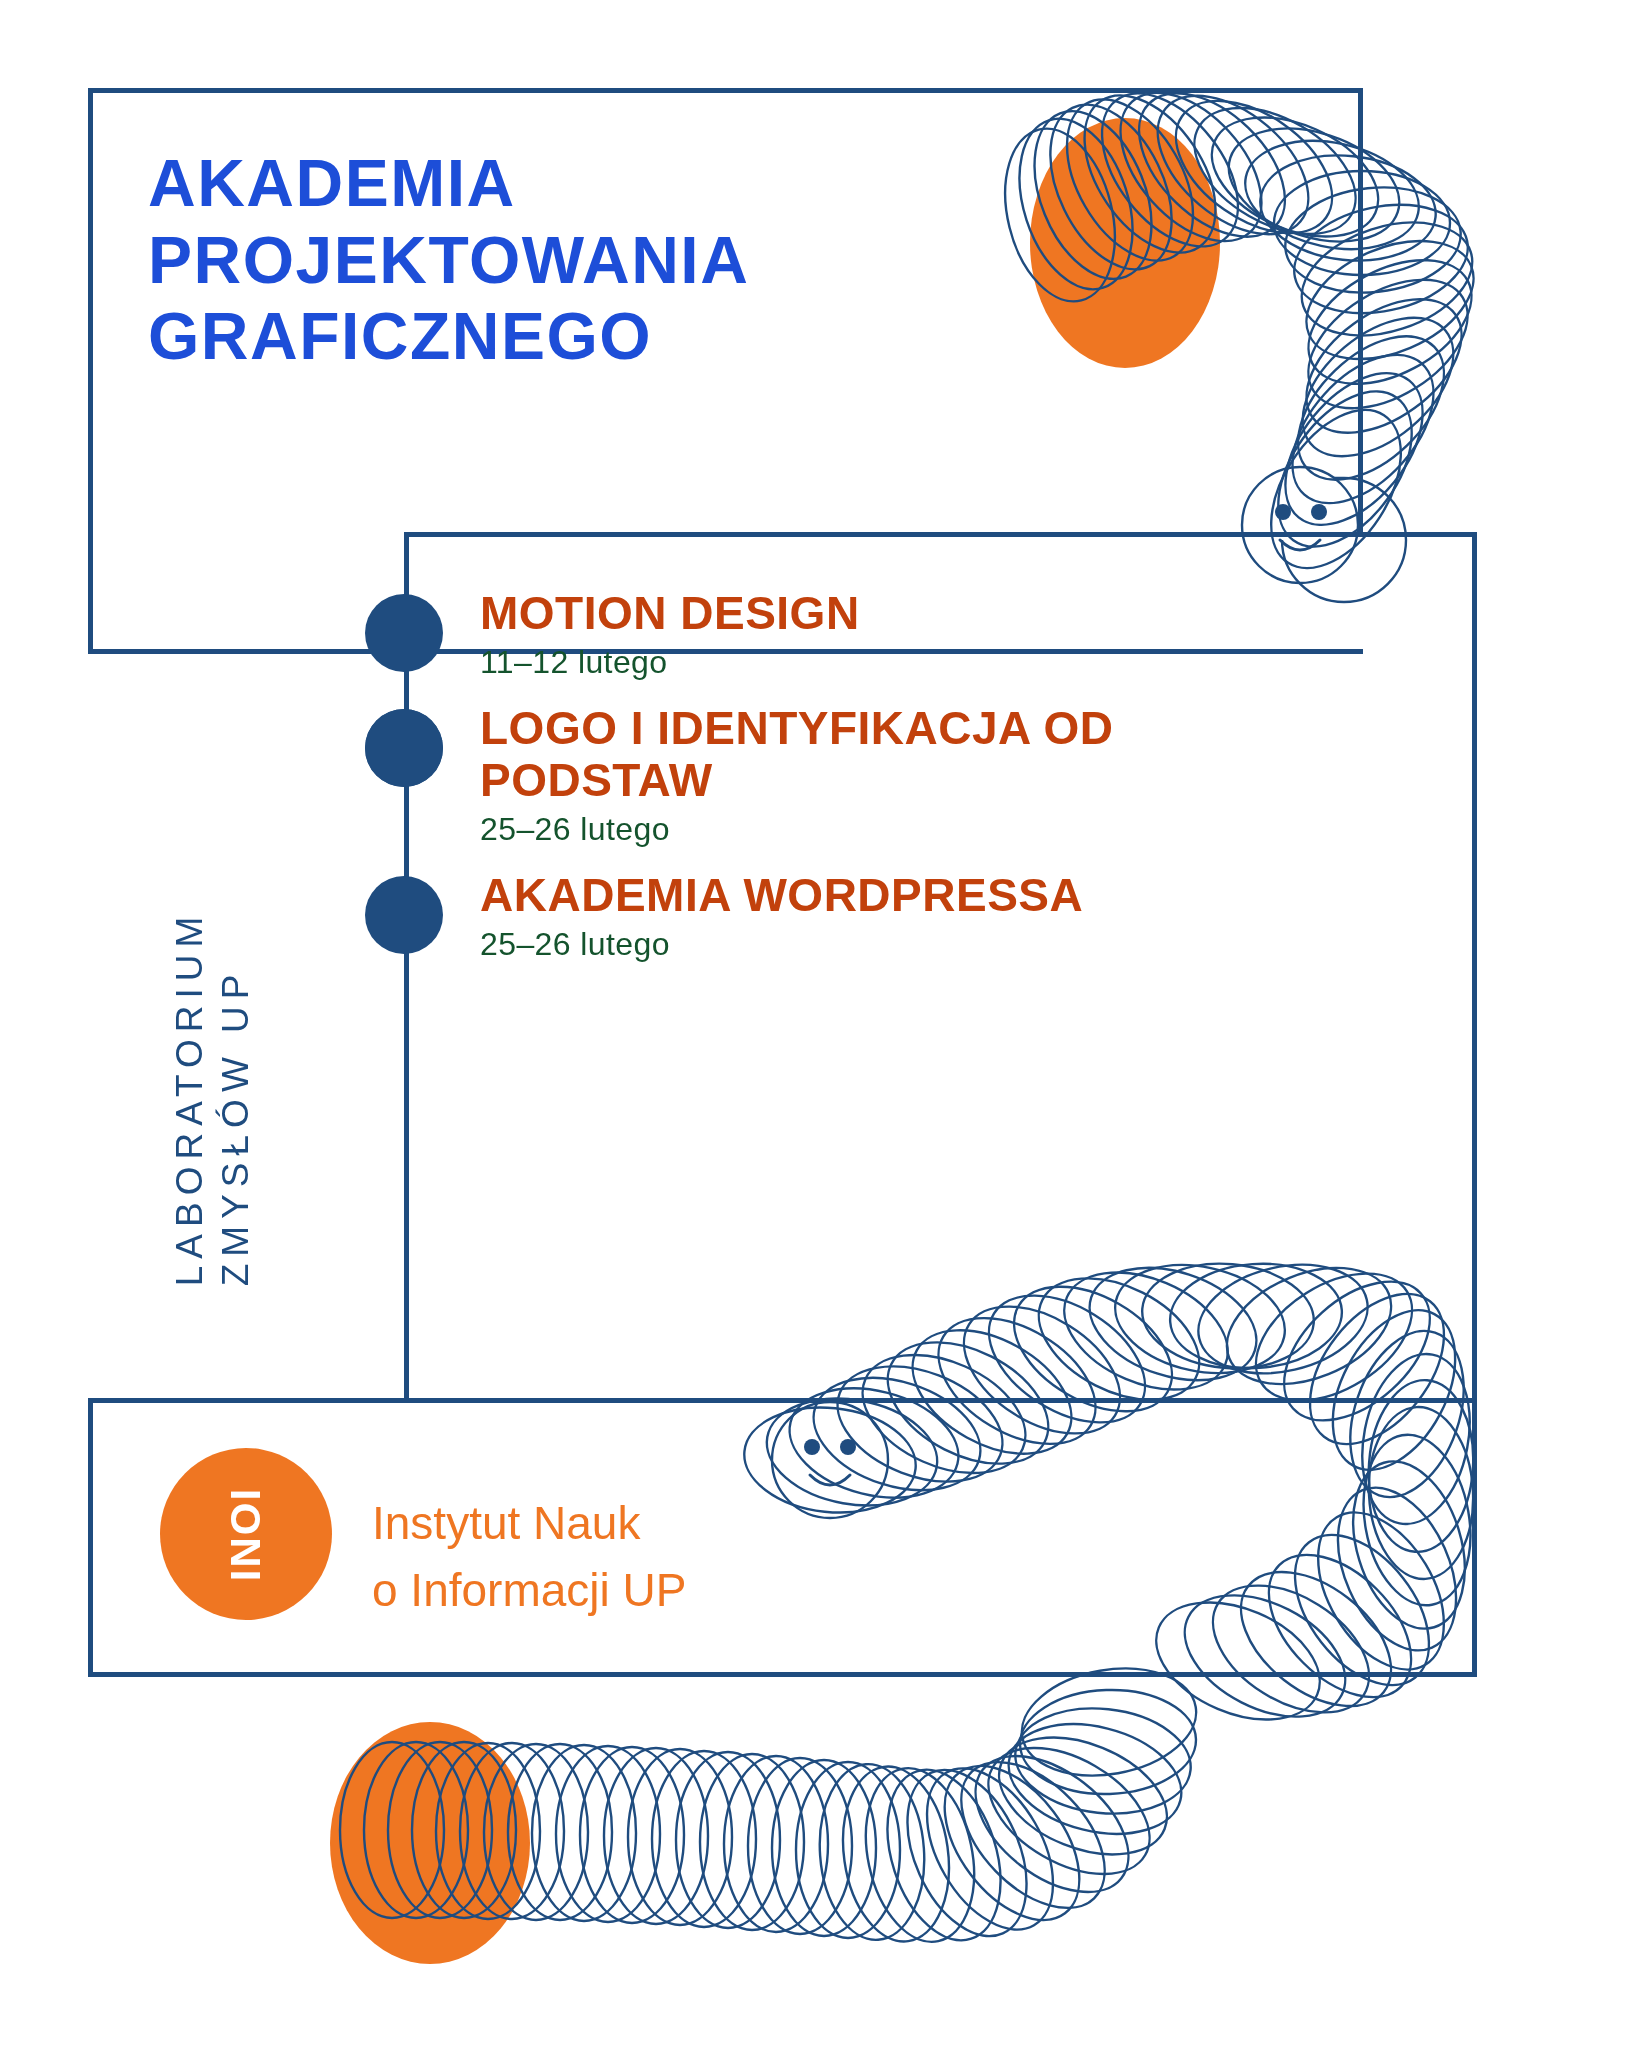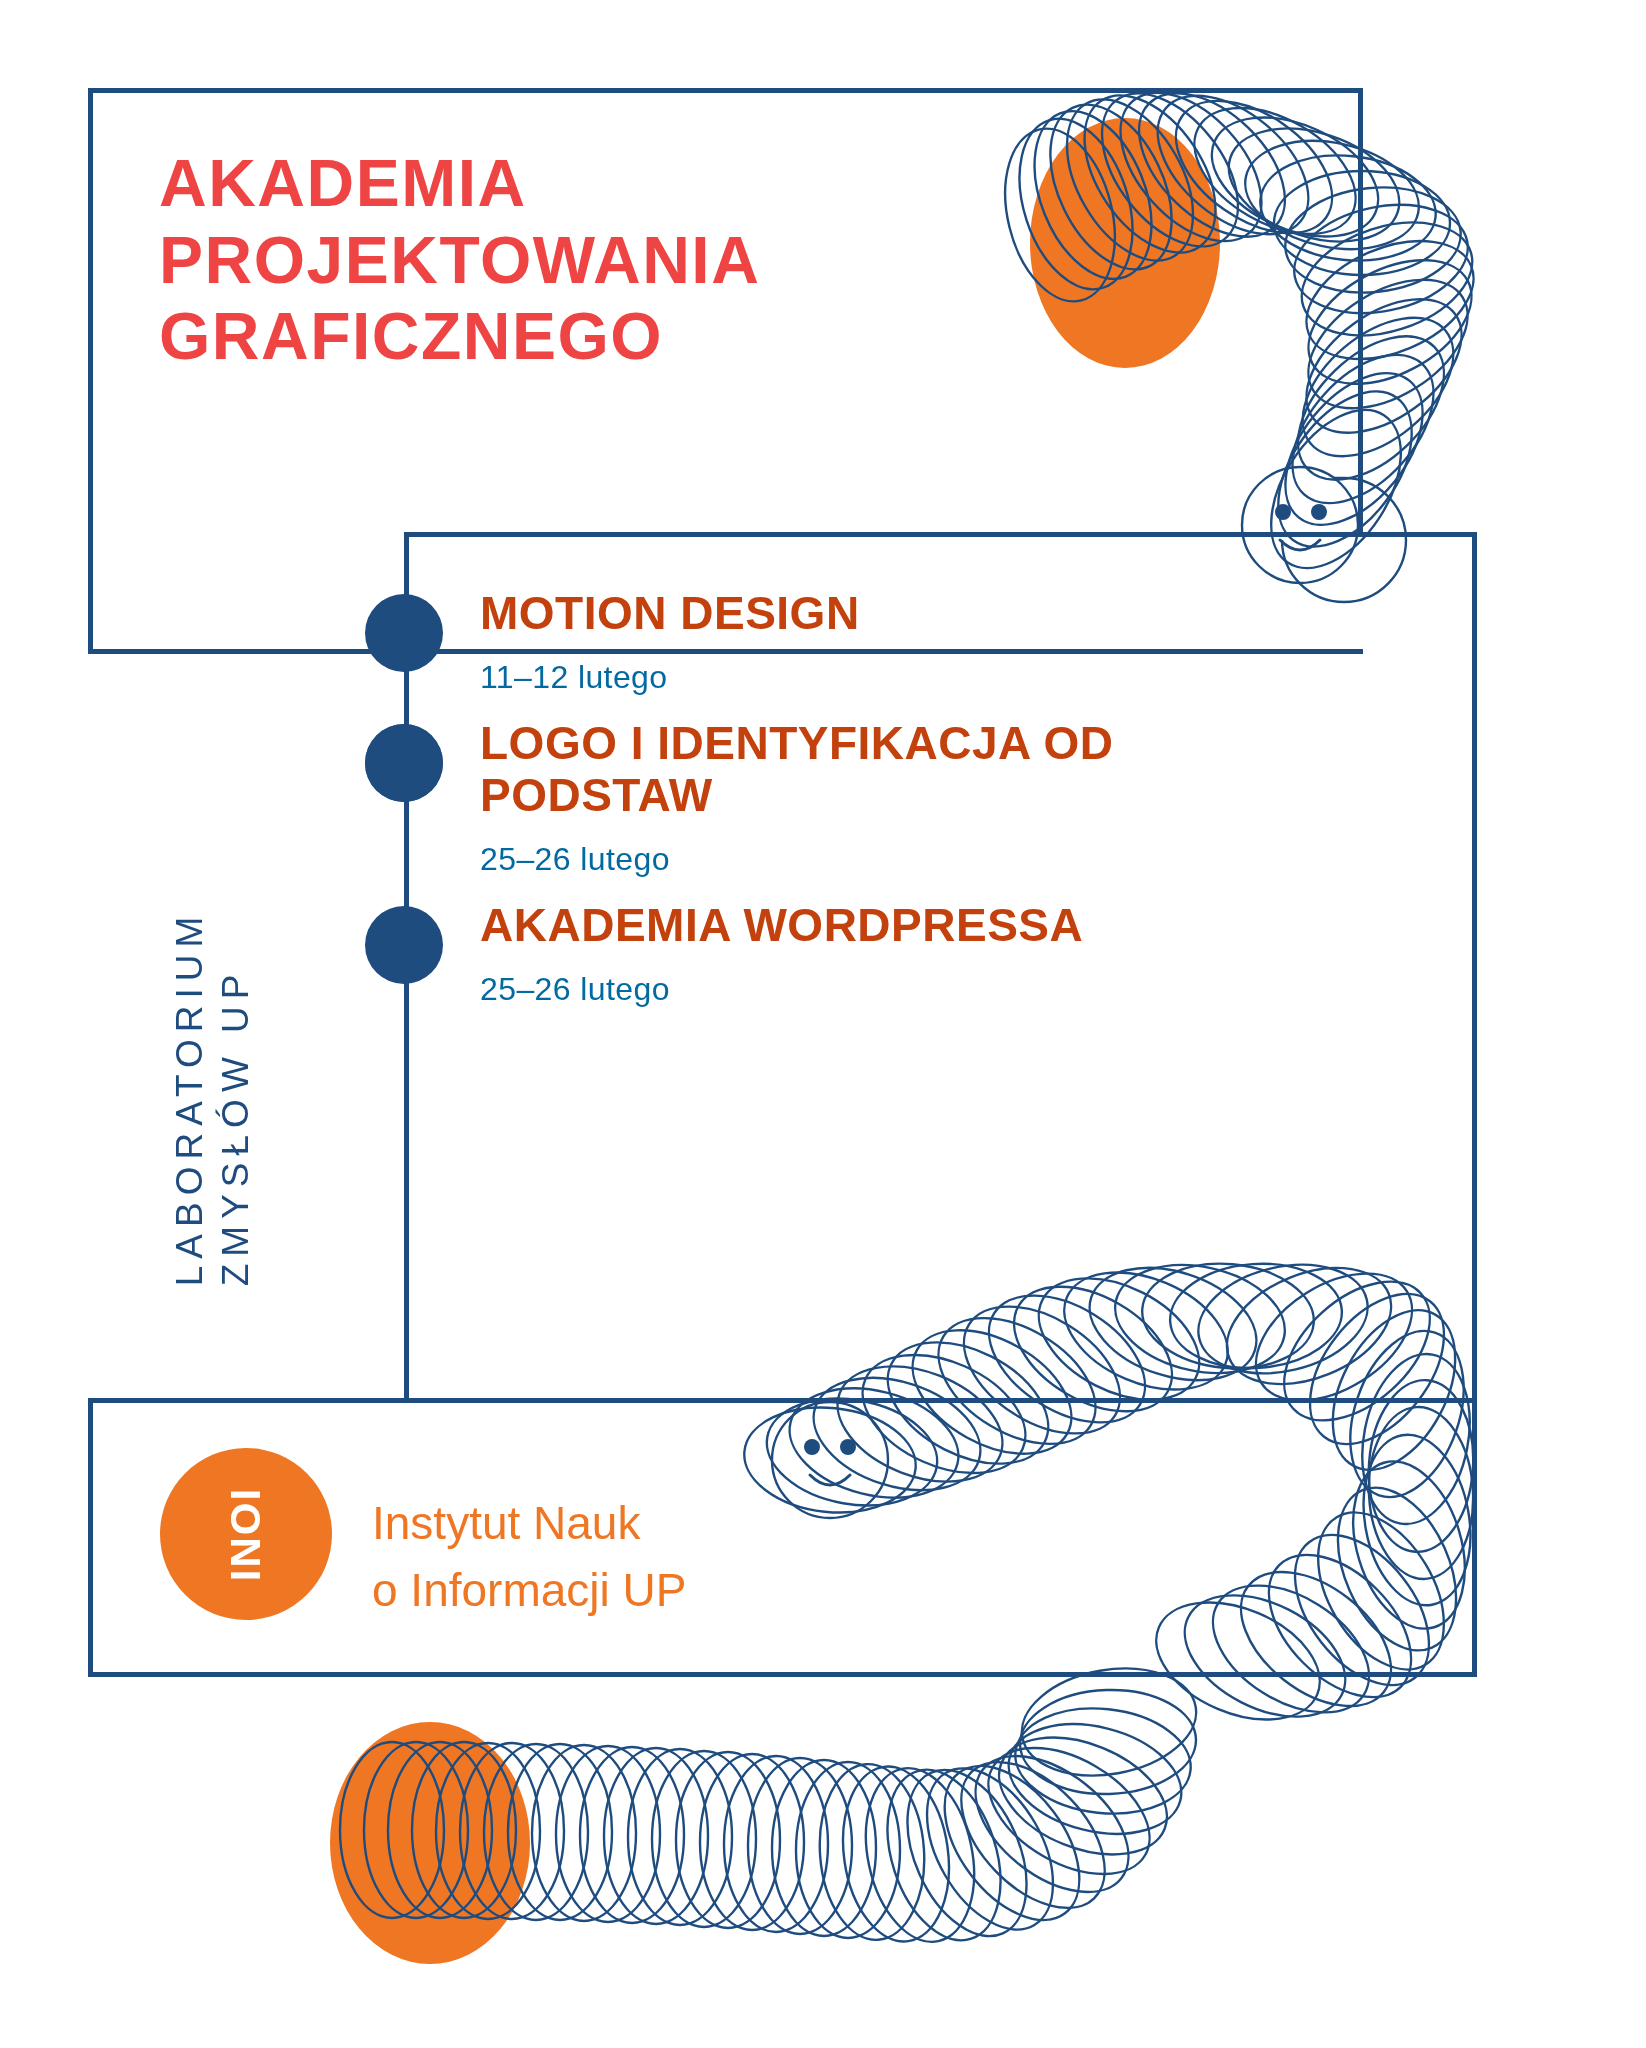--- a/index.html
+++ b/index.html
@@ -34,27 +34,26 @@
   .frame-bottom-box-bot   { left: 88px;  top: 1672px; width: 1389px; height: 5px; }
   .frame-bottom-box-left  { left: 88px;  top: 1398px; width: 5px;    height: 279px; }
   .frame-bottom-box-right { left: 1472px;top: 1398px; width: 5px;    height: 279px; }
 
   
   .heading {
     position: absolute;
     left: 148px;
     top: 145px;
     width: 900px;
-    color: #ef4444;
+    color: #1d4ed8;
     font-weight: 800;
     font-size: 66px;
     line-height: 1.16;
     letter-spacing: 1.5px;
     text-transform: uppercase;
-    margin-left: 11px;
   }
   .heading div { white-space: nowrap; }
 
   
   .vertical-label {
     position: absolute;
     left: -107px;
     top: 920px;
     width: 640px;
     transform: rotate(-90deg);
@@ -91,22 +90,22 @@
   }
   .course .title {
     color: #c2410c;
     font-size: 46px;
     font-weight: 700;
     line-height: 1.13;
     letter-spacing: 0.5px;
     text-transform: uppercase;
   }
   .course .date {
-    margin-top: 19px;
-    color: #0369a1;
+    margin-top: 4px;
+    color: #14532d;
     font-size: 32px;
     font-weight: 400;
     letter-spacing: 0.4px;
   }
 
   
   .footer-logo {
     position: absolute;
     left: 160px;
     top: 1448px;

